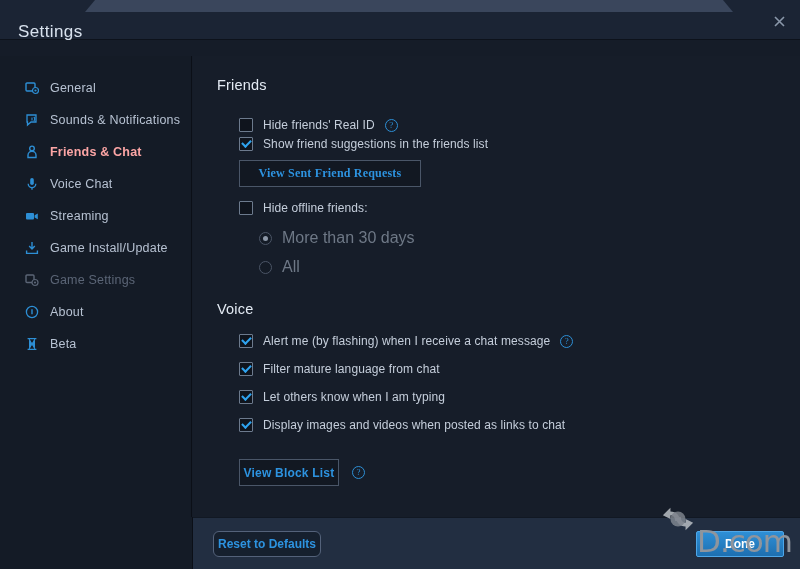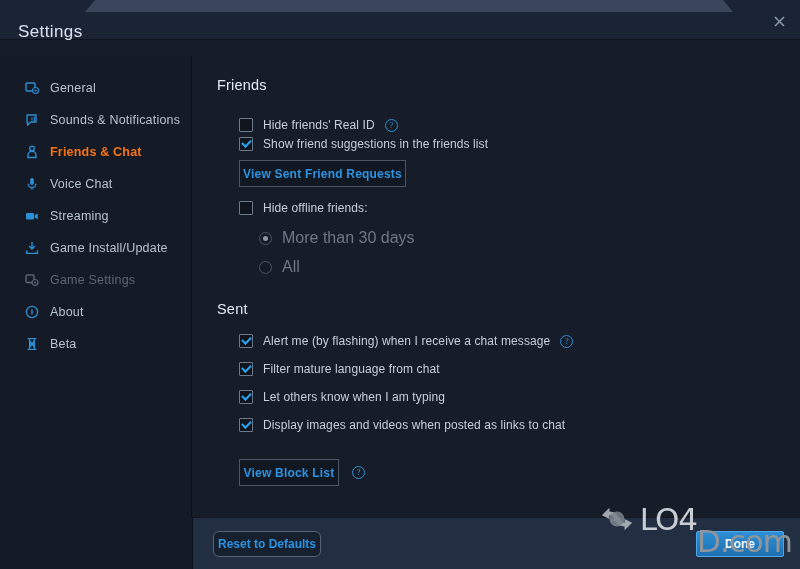--- a/index.html
+++ b/index.html
@@ -62,21 +62,21 @@
   }
   .nav-icon {
     width: 15px; height: 15px; flex: 0 0 15px;
     display: flex; align-items: center; justify-content: center;
     color: #2d8fd5;
   }
   .nav-icon svg { display: block; }
   .nav-label {
     font-size: 12.5px; color: #b7c2d2; letter-spacing: .2px;
   }
-  .nav-item.active .nav-label { color: #f97316; font-weight: bold; }
+  .nav-item.active .nav-label { color: #fca5a5; font-weight: bold; }
   .nav-item.disabled .nav-label { color: #5b6576; }
   .nav-item.disabled .nav-icon { color: #5b6576; }
 
   .version {
     position: absolute; left: 20px; bottom: -32px;
     font-size: 11.5px; color: #c3ccd9;
   }
 
   
   .content {
@@ -319,38 +319,38 @@
         <span class="checkbox"></span>
         <span class="opt-label">Hide friends' Real ID</span>
         <span class="help-icon">?</span>
       </div>
 
       <div class="opt-row" style="left:46px; top:81px;">
         <span class="checkbox checked"></span>
         <span class="opt-label">Show friend suggestions in the friends list</span>
       </div>
 
-      <div class="btn-outline" style="left:46px; top:104px; width:167px; height:27px;">View Sent Friend Requests</div>
+      <div class="btn-outline" style="left:46px; top:104px; width:182px; height:27px;font-family:Liberation Serif, serif;">View Sent Friend Requests</div>
 
       <div class="opt-row" style="left:46px; top:145px;">
         <span class="checkbox"></span>
         <span class="opt-label">Hide offline friends:</span>
       </div>
 
       <div class="radio-row" style="left:66px; top:173px;">
         <span class="radio selected"></span>
         <span class="radio-label">More than 30 days</span>
       </div>
 
       <div class="radio-row" style="left:66px; top:202px;">
         <span class="radio"></span>
         <span class="radio-label">All</span>
       </div>
 
-      <div class="section-title chat-title">Sent</div>
+      <div class="section-title chat-title">Voice</div>
 
       <div class="opt-row" style="left:46px; top:278px;">
         <span class="checkbox checked"></span>
         <span class="opt-label">Alert me (by flashing) when I receive a chat message</span>
         <span class="help-icon">?</span>
       </div>
 
       <div class="opt-row" style="left:46px; top:306px;">
         <span class="checkbox checked"></span>
         <span class="opt-label">Filter mature language from chat</span>
@@ -378,17 +378,16 @@
     <div class="btn-reset">Reset to Defaults</div>
     <div class="btn-done">Done</div>
   </div>
 
   <div class="watermark">
     <svg class="wm-logo" viewBox="0 0 40 36" aria-hidden="true">
       <path d="M4 14 L12 6 L12 10 C18 10 22 14 22 20 L17 20 C17 16 15 14 12 14 L12 18 Z" fill="#b9bec4"></path>
       <path d="M36 22 L28 30 L28 26 C22 26 18 22 18 16 L23 16 C23 20 25 22 28 22 L28 18 Z" fill="#b9bec4"></path>
       <circle cx="20" cy="18" r="8" fill="#8e949c" opacity="0.85"></circle>
     </svg>
-    <span class="wm-text">LO4</span>
     <span class="wm-text wm-dim" style="margin-left:-4px;margin-top:44px;">D.com</span>
   </div>
 
 </div>
 
 </body></html>

